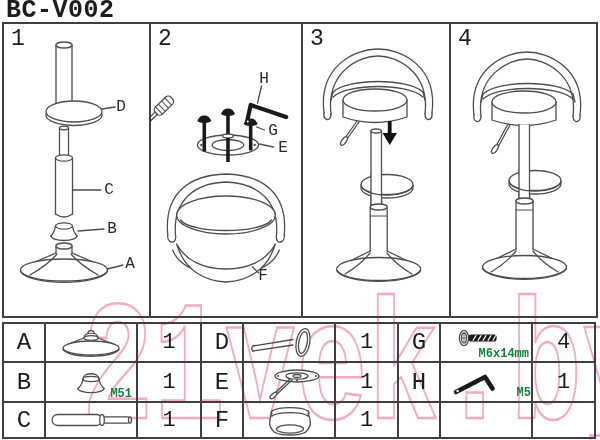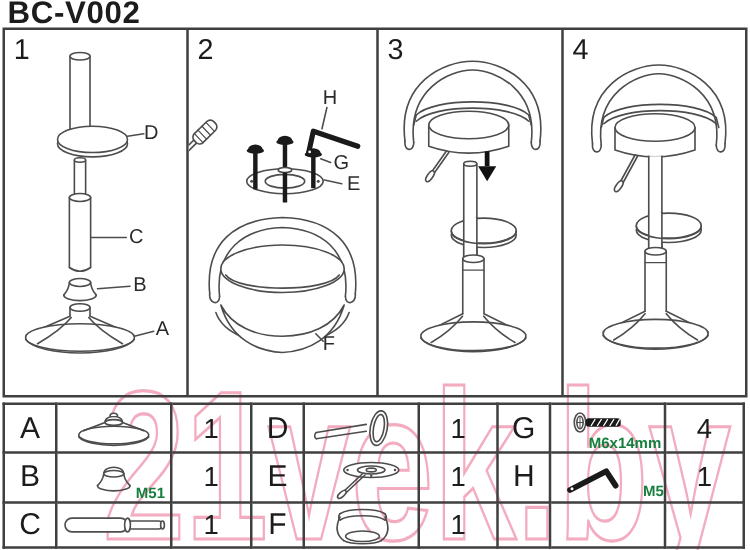--- a/index.html
+++ b/index.html
@@ -1,17 +1,17 @@
 <!DOCTYPE html>
 <html><head>
 <meta charset="utf-8">
 <style>
   html,body{margin:0;padding:0;background:#fff;}
   .sheet{position:relative;width:600px;height:440px;background:#fff;overflow:hidden;
-         font-family:Liberation Sans, sans-serif;color:#222;}
+         font-family:Liberation Mono, monospace;color:#222;}
   .title{position:absolute;left:6px;top:-3px;font-size:25px;font-weight:bold;
          letter-spacing:.5px;color:#1c1c1c;line-height:1.1;}
   .watermark{position:absolute;left:82px;top:288px;z-index:0;font-size:170px;font-weight:bold;
          line-height:1;color:transparent;-webkit-text-stroke:2.5px rgba(242,163,184,.9);
          transform:scaleX(.7);transform-origin:left top;white-space:nowrap;pointer-events:none;}
   .panels{position:absolute;left:2px;top:22px;width:596px;height:296px;z-index:1;
          display:flex;border:2px solid #3f3f3f;box-sizing:border-box;background:transparent;}
   .panel{position:relative;height:100%;box-sizing:border-box;}
   .panel.b{border-right:2px solid #3f3f3f;}
   .p1{width:147px;} .p2{width:152px;} .p3{width:148px;} .p4{width:145px;}

